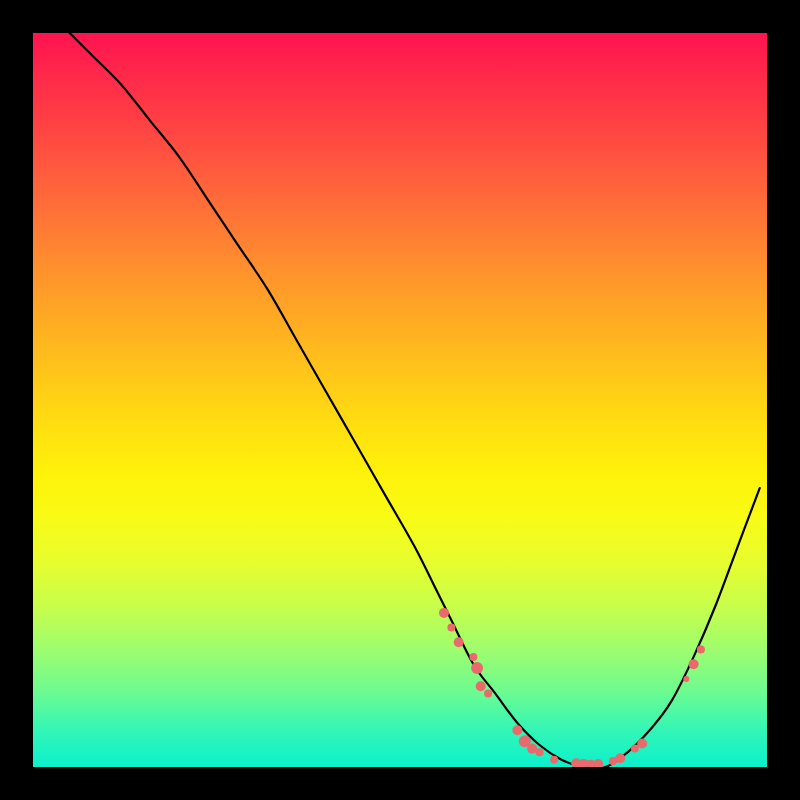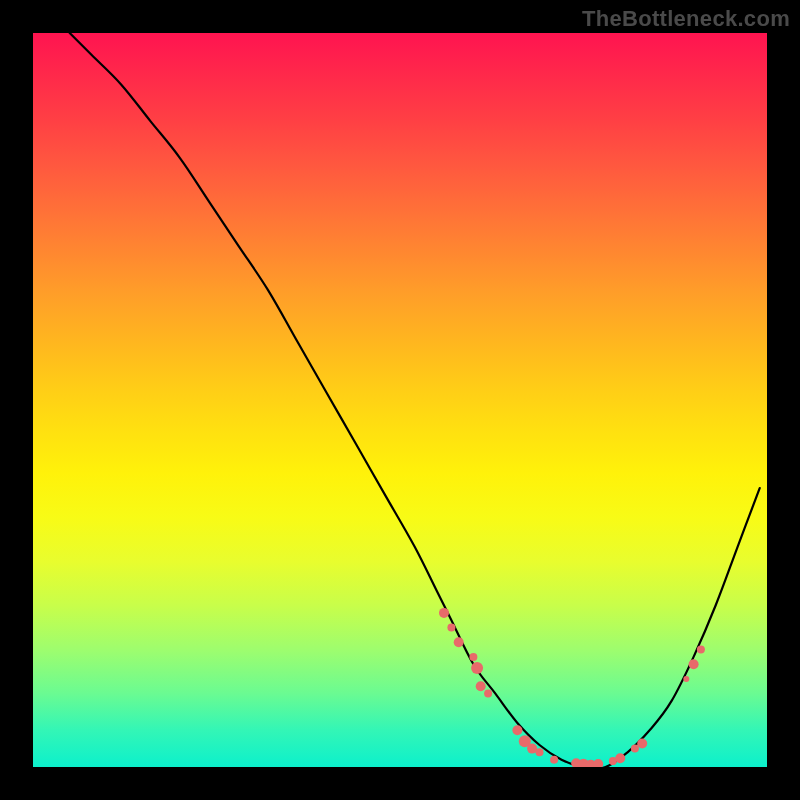--- a/index.html
+++ b/index.html
@@ -78,21 +78,20 @@
   }
   .dot-path {
     fill: #e86a6a;
     stroke: none;
   }
 </style>
 </head>
 <body>
 
 <div class="frame">
-  <div class="watermark">TheBottleneck.com</div>
 
   <div class="plot-wrap">
     <div class="plot-grad"></div>
     <svg class="plot-svg" viewBox="0 0 734 734" preserveAspectRatio="none">
       <path id="curvePath" class="curve-path" d="M 36.7 0.0 C 40.7 4.0, 49.5 12.8, 58.7 22.0 C 68.0 31.3, 77.5 39.5, 88.1 51.4 C 98.6 63.3, 106.9 74.9, 117.4 88.1 C 128.0 101.3, 136.2 110.2, 146.8 124.8 C 157.4 139.3, 165.6 153.0, 176.2 168.8 C 186.7 184.7, 195.0 197.0, 205.5 212.9 C 216.1 228.7, 224.3 239.7, 234.9 256.9 C 245.4 274.1, 253.7 289.8, 264.2 308.3 C 274.8 326.8, 283.0 341.2, 293.6 359.7 C 304.2 378.2, 312.4 392.5, 323.0 411.0 C 333.5 429.5, 341.8 443.9, 352.3 462.4 C 362.9 480.9, 372.4 496.6, 381.7 513.8 C 390.9 531.0, 397.1 544.6, 403.7 557.8 C 410.3 571.1, 411.8 574.0, 418.4 587.2 C 425.0 600.4, 432.5 618.0, 440.4 631.2 C 448.3 644.5, 454.5 650.0, 462.4 660.6 C 470.3 671.2, 476.5 680.7, 484.4 690.0 C 492.4 699.2, 498.5 705.4, 506.5 712.0 C 514.4 718.6, 520.6 722.7, 528.5 726.7 C 536.4 730.6, 542.6 732.7, 550.5 734.0 C 558.4 735.3, 564.6 736.6, 572.5 734.0 C 580.4 731.4, 586.6 725.9, 594.5 719.3 C 602.5 712.7, 608.6 706.5, 616.6 697.3 C 624.5 688.1, 630.7 681.2, 638.6 667.9 C 646.5 654.7, 652.7 641.1, 660.6 623.9 C 668.5 606.7, 674.7 592.3, 682.6 572.5 C 690.5 552.7, 696.7 534.9, 704.6 513.8 C 712.6 492.7, 722.7 465.6, 726.7 455.1"></path>
       <g id="dotsGroup">
           <circle cx="411.0" cy="579.9" r="5" class="dot-path"></circle>
           <circle cx="418.4" cy="594.5" r="4" class="dot-path"></circle>
           <circle cx="425.7" cy="609.2" r="5" class="dot-path"></circle>
           <circle cx="440.4" cy="623.9" r="4" class="dot-path"></circle>

